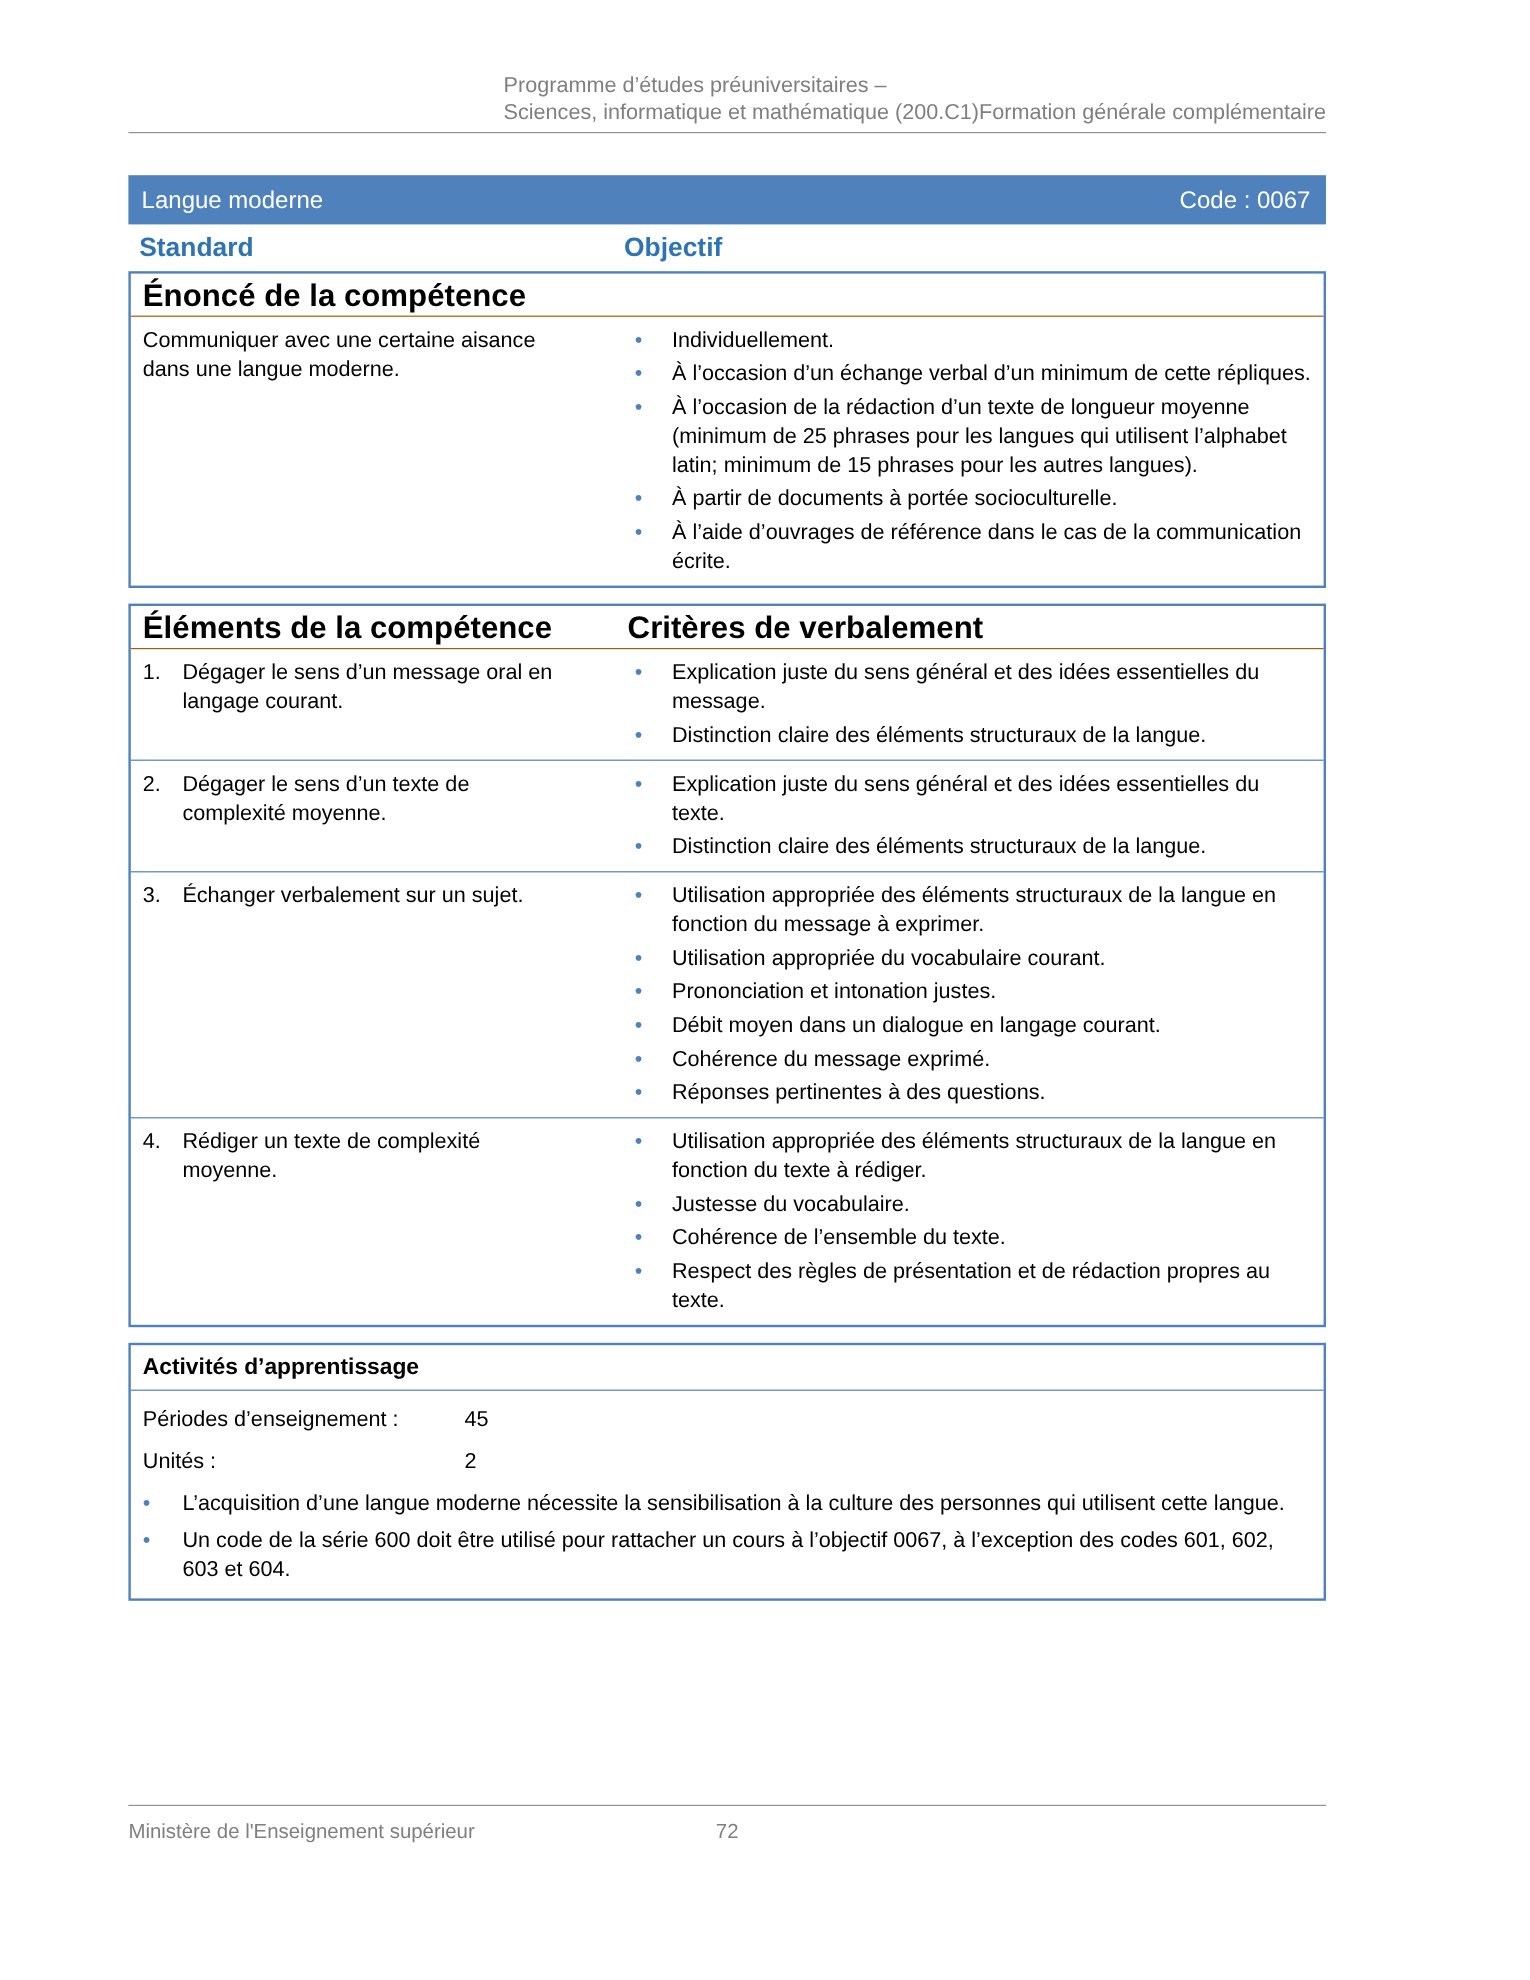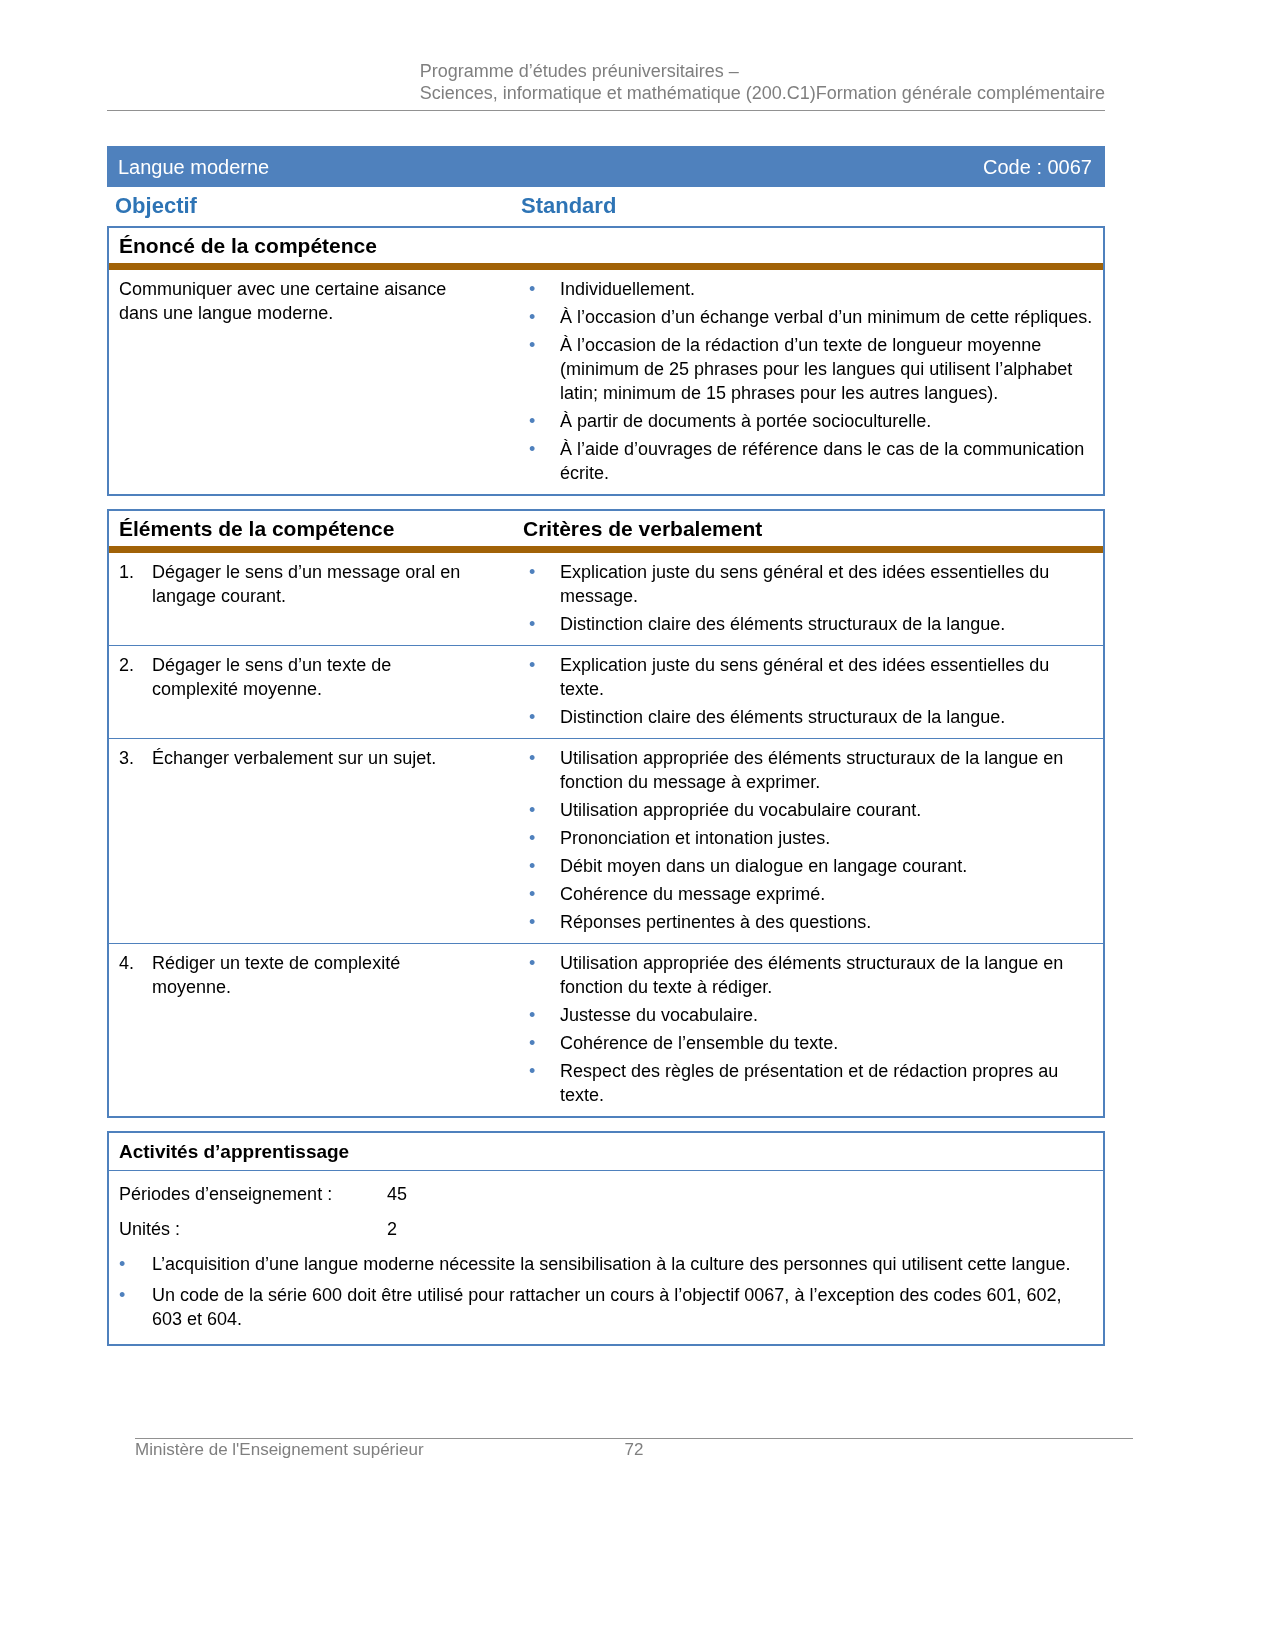--- a/index.html
+++ b/index.html
@@ -28,21 +28,21 @@
 
   
   .obj-std { display:grid; grid-template-columns:405px 1fr; padding:6px 0 7px; }
   .obj-std .h { color:#2e74b5; font-weight:bold; font-size:22px; line-height:26px; }
   .obj-std .h.left { padding-left:8px; }
   .obj-std .h.right { padding-left:9px; }
 
   
   .box { border:2px solid #4f81bd; margin-bottom:13px; }
   .row { display:grid; grid-template-columns:405px 1fr; }
-  .box-head { border-bottom:7px solid #a16207; font-weight:bold; font-size:21px; }
+  .box-head { border-bottom:1px solid #a16207; font-weight:bold; font-size:26px; }
   .box-head .head-l { padding:6px 8px 5px 10px; }
   .box-head .head-r { padding:6px 8px 5px 9px; }
   .rows .row + .row { border-top:1px solid #4f81bd; }
 
   .cell-l { padding:7px 12px 9px 10px; display:flex; }
   .cell-l .num { flex:0 0 33px; }
   .cell-l .txt { display:block; max-width:330px; }
   .cell-r { padding:7px 10px 9px 15px; }
 
   .li { display:flex; margin-bottom:4px; }
@@ -55,24 +55,24 @@
   .act-body { padding:11px 12px 13px 10px; }
   .act-row { display:grid; grid-template-columns:268px auto; margin-bottom:11px; }
   .precisions { margin:13px 0 9px; }
   .act-li { display:flex; margin-bottom:7px; }
   .act-li:last-child { margin-bottom:0; }
   .act-li .b { flex:0 0 33px; color:#4f81bd; }
   .act-li .t { flex:1; }
 
   
   .footer {
-    position:absolute; left:107px; top:1438px; width:998px;
-    border-top:1px solid #919191; padding-top:0;
+    position:absolute; left:107px; top:1504px; width:998px;
+    border-top:1px solid #919191; padding-top:11px;
     display:grid; grid-template-columns:1fr auto 1fr;
-    color:#7f7f7f; font-size:17px; line-height:21px;margin-left:28px;
+    color:#7f7f7f; font-size:17px; line-height:21px;
   }
   .footer .pg { text-align:left; }
 </style>
 </head>
 <body>
 
 <div class="page">
 
   <header class="doc-header">
     <div class="hl">
@@ -81,22 +81,22 @@
     </div>
     <div class="hr">Formation générale complémentaire</div>
   </header>
 
   <div class="banner">
     <span>Langue moderne</span>
     <span>Code : 0067</span>
   </div>
 
   <div class="obj-std">
+    <div class="h right">Standard</div>
     <div class="h left">Objectif</div>
-    <div class="h right">Standard</div>
   </div>
 
   <section class="box">
     <div class="row box-head">
       <div class="head-l">Énoncé de la compétence</div>
     </div>
     <div class="rows">
       <div class="row">
         <div class="cell-l">
           <span class="txt">Communiquer avec une certaine aisance dans une langue moderne.</span>

